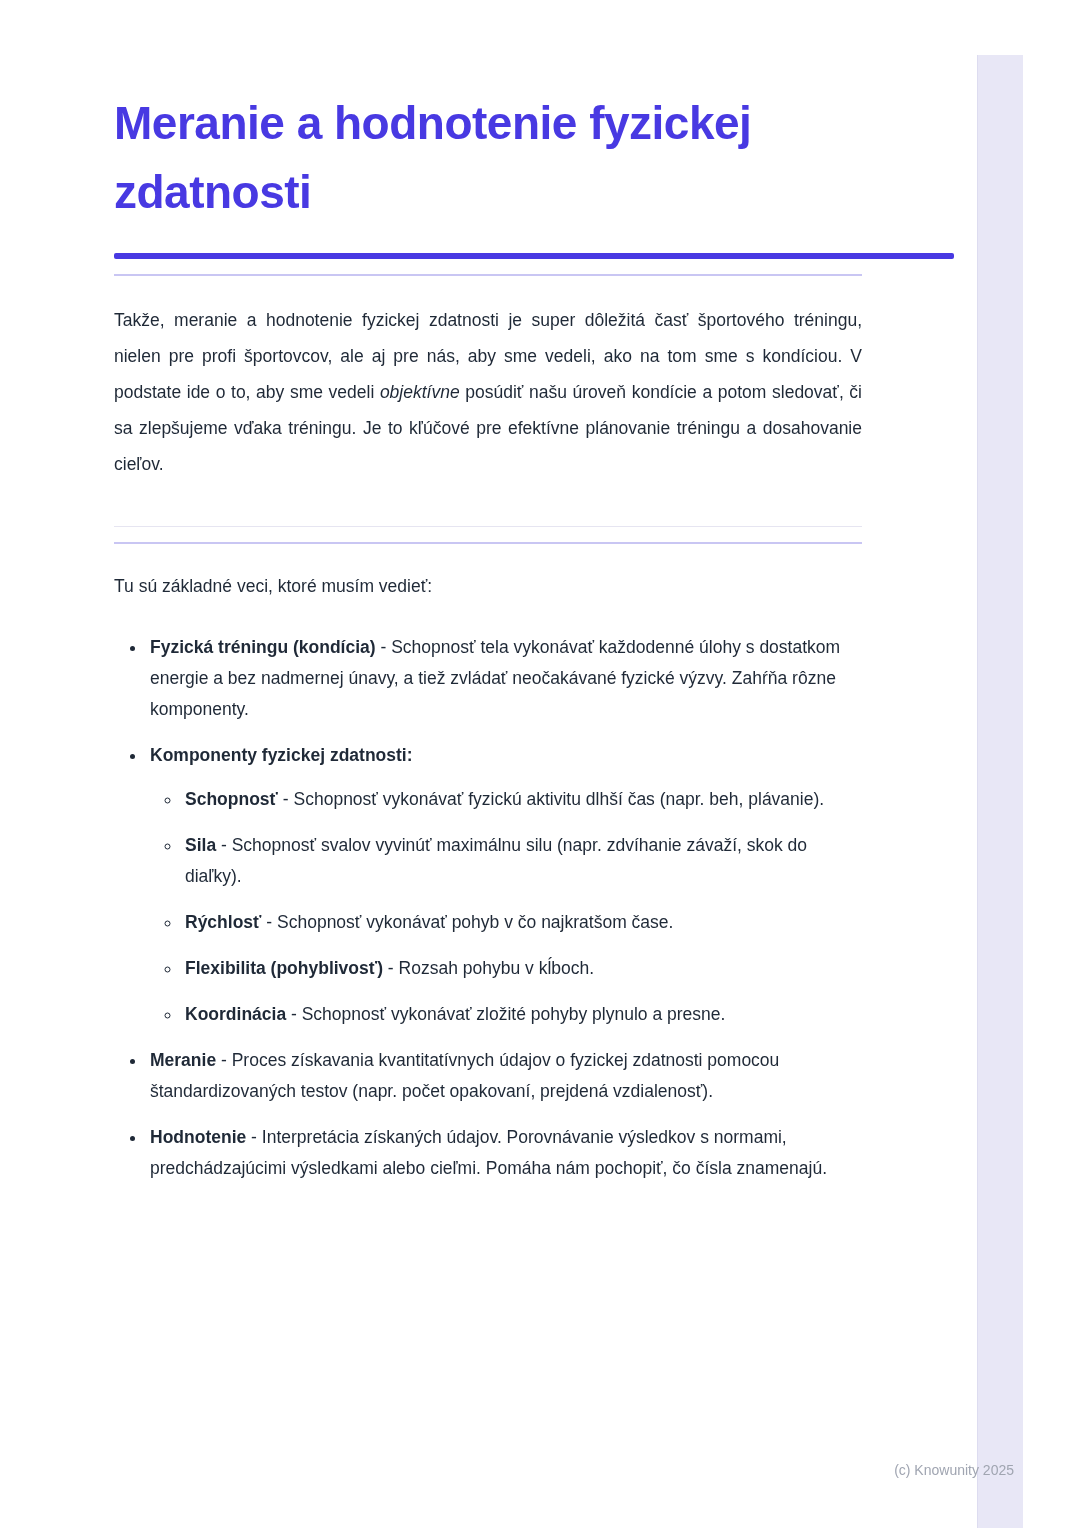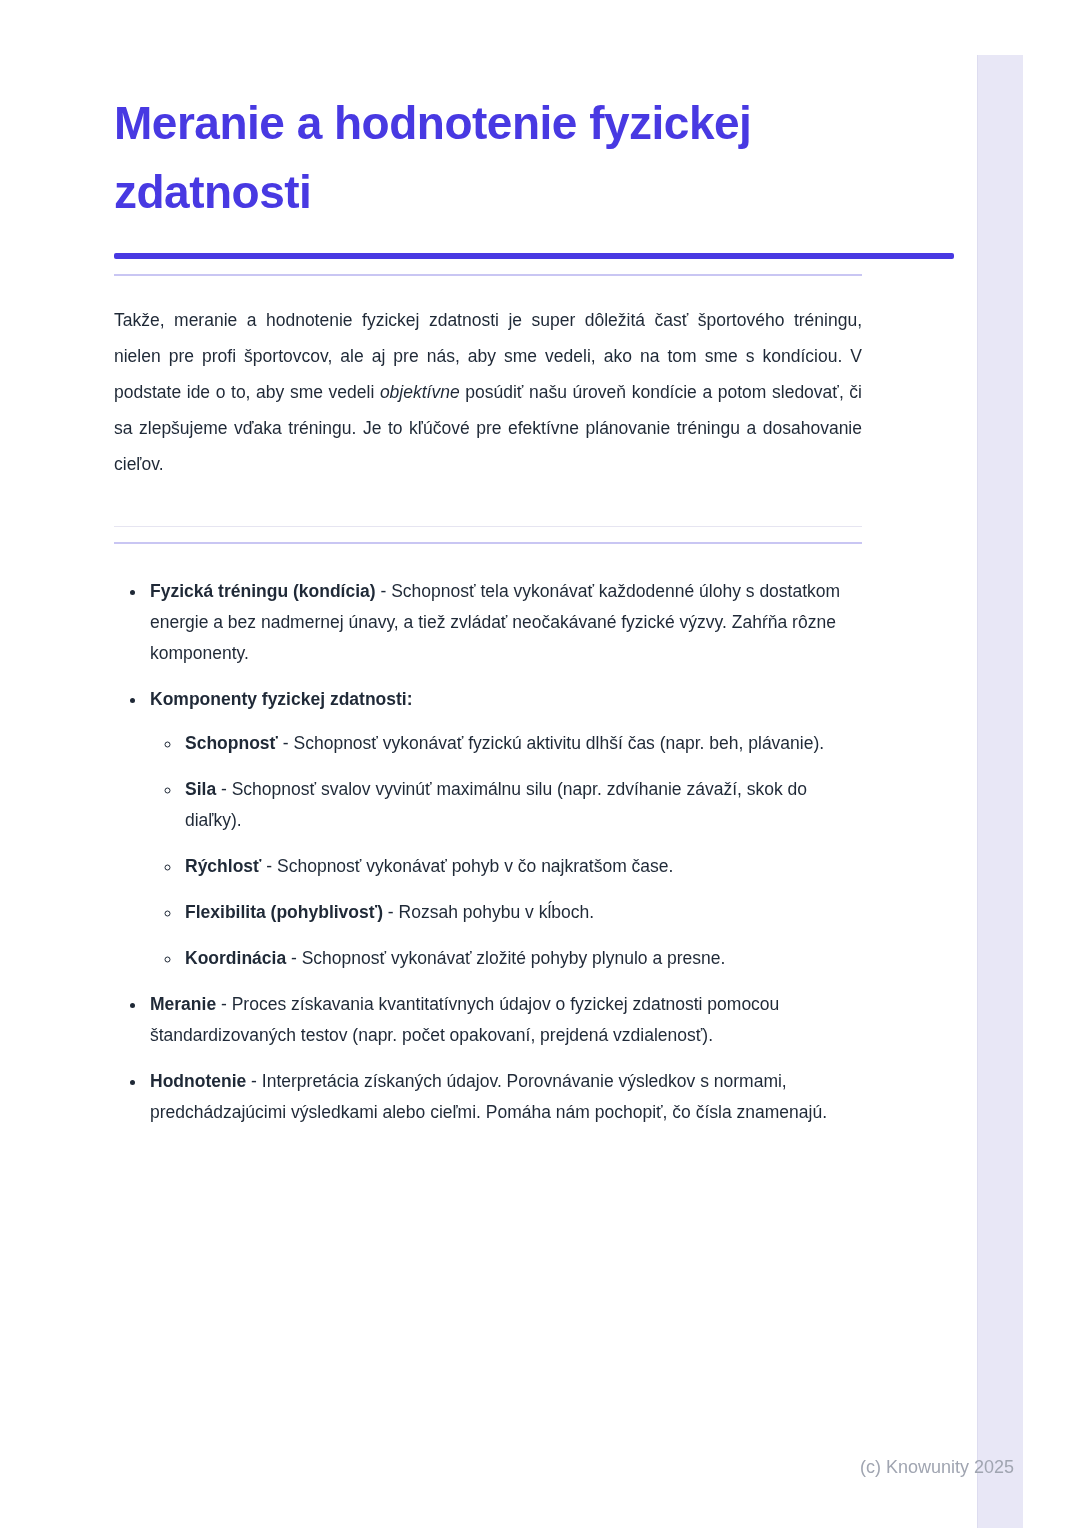--- a/index.html
+++ b/index.html
@@ -107,21 +107,21 @@
     font-size: 17.5px;
     line-height: 31px;
     margin-bottom: 15px;
     padding-left: 3px;
   }
   .lead { font-weight: bold; }
   .footer-note {
     position: absolute;
     right: 66px;
     bottom: 50px;
-    font-size: 18px;
+    font-size: 14px;
     color: #a0a5b1;
     z-index: 2;
   }
 </style>
 </head>
 <body>
 
 <div class="page">
 
   <div class="side-strip"></div>
@@ -133,20 +133,21 @@
 
     <section>
       <div class="heading-rule"></div>
       <p class="body-par"><span>Takže, meranie a hodnotenie fyzickej zdatnosti je super dôležitá časť športového tréningu, nielen pre profi športovcov, ale aj pre nás, aby sme vedeli, ako na tom sme s kondíciou. V podstate ide o to, aby sme vedeli </span><em>objektívne</em><span> posúdiť našu úroveň kondície a potom sledovať, či sa zlepšujeme vďaka tréningu. Je to kľúčové pre efektívne plánovanie tréningu a dosahovanie cieľov.</span></p>
     </section>
 
     <div class="section-divider"></div>
 
     <section>
       <div class="heading-rule"></div>
+      <p class="intro-line">Tu sú základné veci, ktoré musím vedieť:</p>
 
       <ul class="def-list">
 
         <li><span class="lead">Fyzická tréningu (kondícia)</span><span> - Schopnosť tela vykonávať každodenné úlohy s dostatkom energie a bez nadmernej únavy, a tiež zvládať neočakávané fyzické výzvy. Zahŕňa rôzne komponenty.</span></li>
 
         <li><span class="lead">Komponenty fyzickej zdatnosti:</span>
           <ul class="sub-list">
             <li><span class="lead">Schopnosť</span><span> - Schopnosť vykonávať fyzickú aktivitu dlhší čas (napr. beh, plávanie).</span></li>
             <li><span class="lead">Sila</span><span> - Schopnosť svalov vyvinúť maximálnu silu (napr. zdvíhanie závaží, skok do diaľky).</span></li>
             <li><span class="lead">Rýchlosť</span><span> - Schopnosť vykonávať pohyb v čo najkratšom čase.</span></li>

